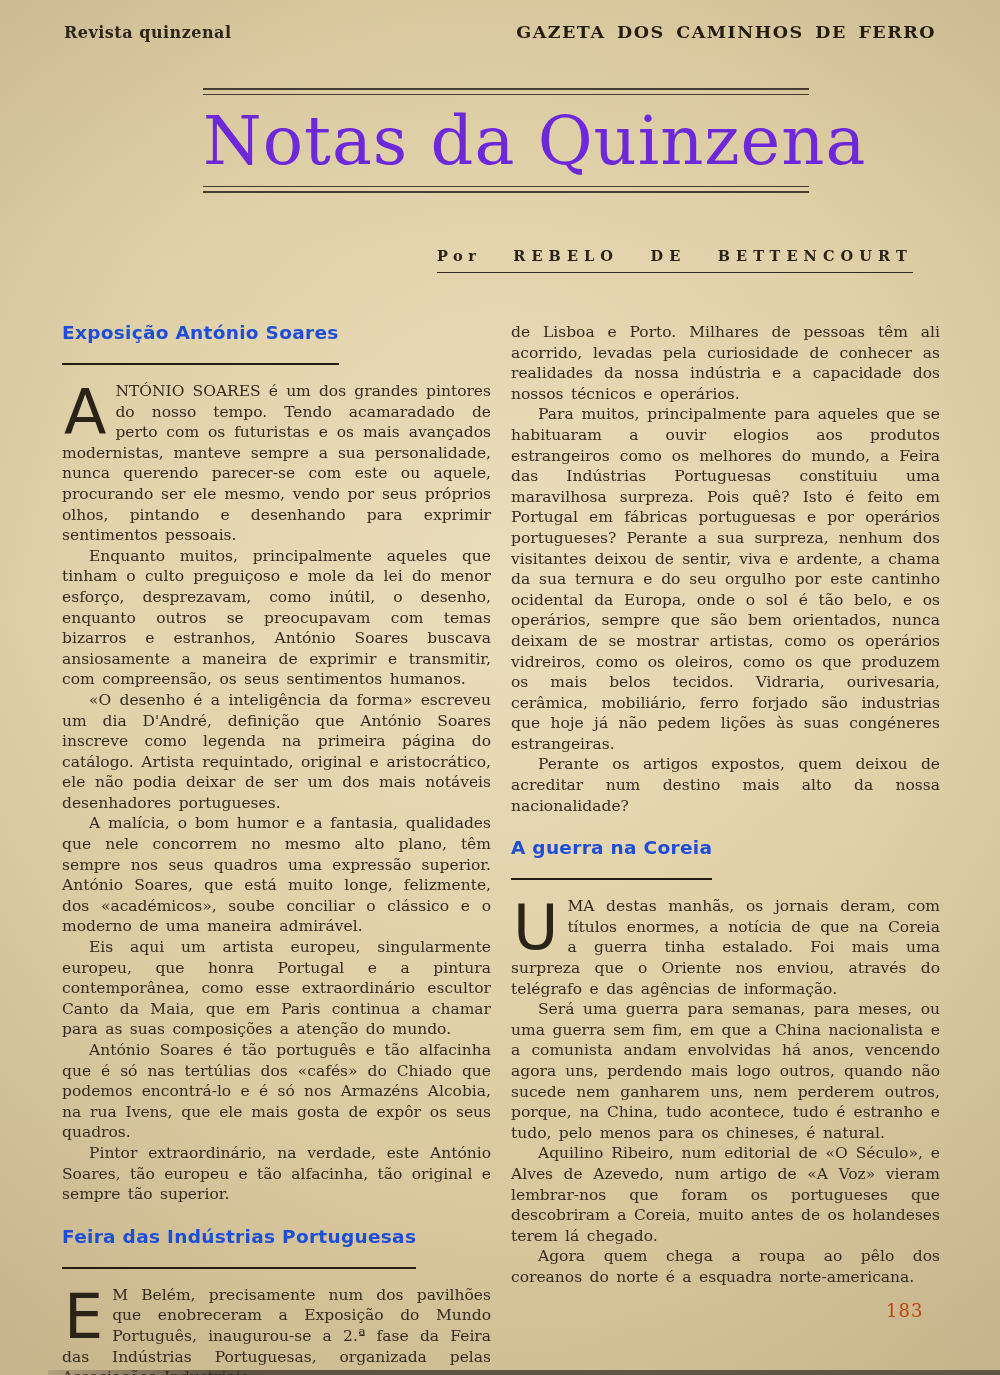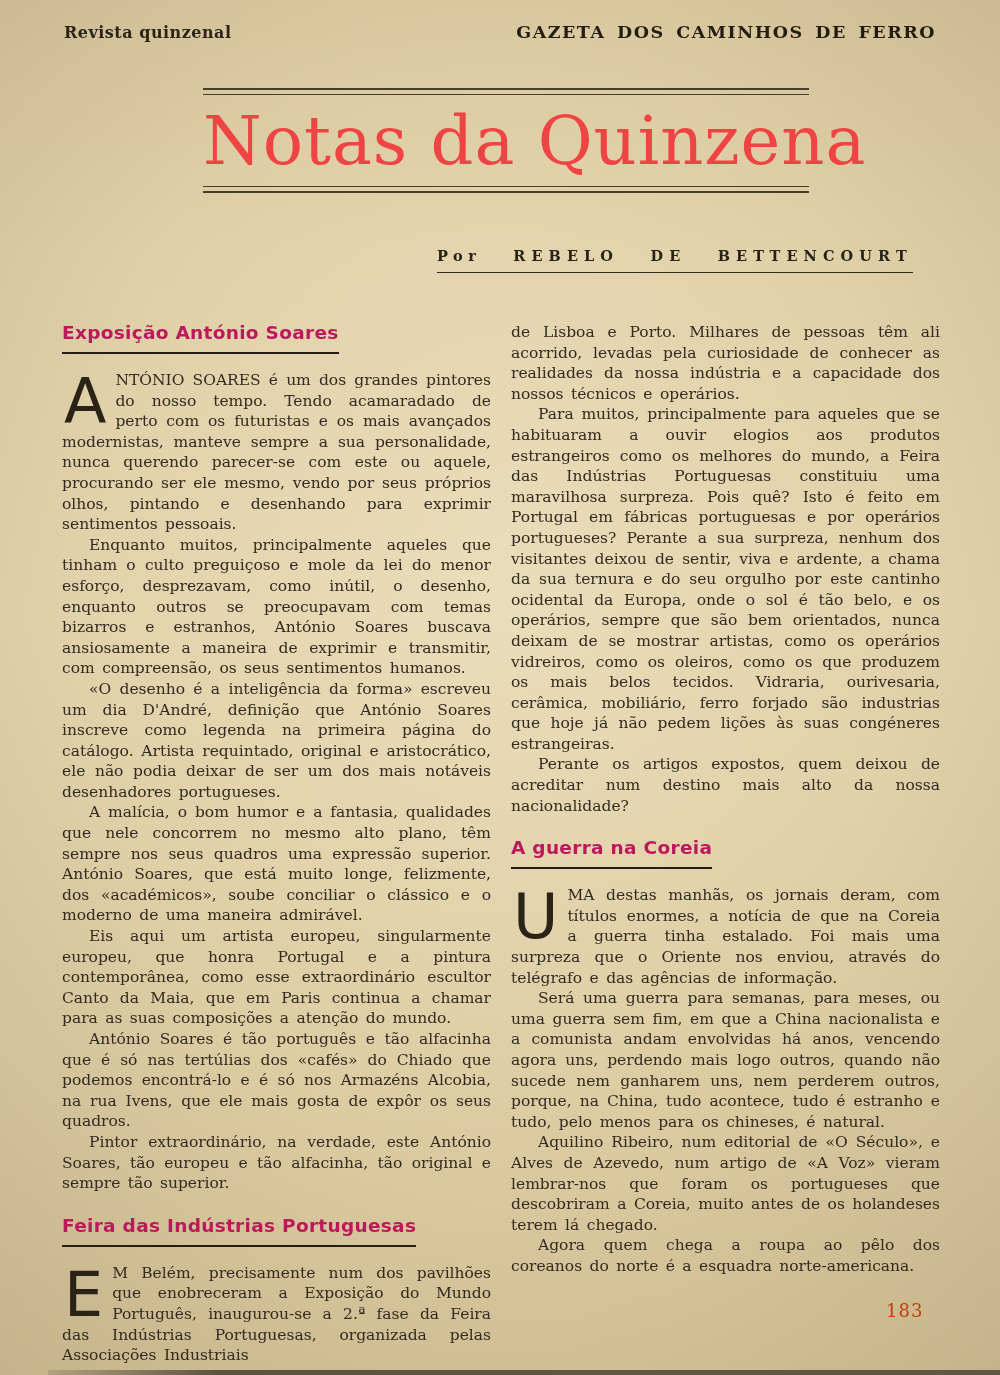--- a/index.html
+++ b/index.html
@@ -12,34 +12,34 @@
   .vignette{position:absolute;inset:0;pointer-events:none;
     background:radial-gradient(ellipse at 50% 42%, rgba(255,248,225,0.25) 0%, rgba(0,0,0,0) 55%, rgba(94,78,52,0.14) 100%);}
   .scan-edge-bottom{position:absolute;left:48px;right:0;bottom:0;height:5px;
     background:linear-gradient(90deg, rgba(60,52,40,0.15), rgba(52,46,38,0.75) 18%, rgba(40,36,30,0.65));}
   .header{position:absolute;top:22px;left:64px;right:64px;display:flex;justify-content:space-between;align-items:baseline;}
   .header-left{font-weight:bold;font-size:16px;letter-spacing:0.5px;color:#2c2419;}
   .header-right{font-weight:bold;font-size:17.5px;letter-spacing:1.5px;word-spacing:4px;color:#241d12;text-align:center;}
   .title-block{position:absolute;top:88px;left:203px;width:606px;text-align:center;}
   .rule-double{height:4px;border-top:2px solid #473d2f;border-bottom:1px solid #473d2f;}
   .rule-double.bottom{border-top-width:1px;border-bottom-width:2px;}
-  .main-title{font-size:67px;line-height:90px;margin:1px 0 0 0;font-weight:400;color:#ef4444;
+  .main-title{font-size:67px;line-height:90px;margin:1px 0 0 0;font-weight:400;color:#6d28d9;
     letter-spacing:1px;white-space:nowrap;}
   .byline{position:absolute;top:247px;left:437px;border-bottom:1.5px solid #332b20;padding-bottom:8px;
     font-weight:bold;font-size:14.5px;color:#2a2317;white-space:nowrap;}
   .byline .por{letter-spacing:0.38em;margin-right:2.2em;}
   .byline .name{letter-spacing:0.42em;word-spacing:1.4em;}
   .columns{position:absolute;top:322px;left:62px;display:flex;gap:20px;}
   .col{width:429px;}
   .col p{margin:0;text-align:justify;font-size:15.5px;line-height:20.6px;word-spacing:2.5px;
     hyphens:none;color:#332b21;}
   .col p.indent{text-indent:27px;}
   h2.section-heading{
-    font-family:"DejaVu Sans", sans-serif;font-weight:700;font-size:18.5px;color:#be185d;
-    margin:0 0 16px 0;letter-spacing:0.3px;display:table;border-bottom:2.5px solid #241d12;padding-bottom:9px;
+    font-family:"DejaVu Sans", sans-serif;font-weight:700;font-size:18.5px;color:#1d4ed8;
+    margin:0 0 16px 0;letter-spacing:0.3px;display:table;border-bottom:2.5px solid #241d12;padding-bottom:20px;
   }
   h2.mt{margin-top:21px;}
   .dropcap{float:left;font-family:"DejaVu Sans", sans-serif;font-weight:400;
     font-size:62px;line-height:56px;padding:4px 9px 0 2px;color:#2a2418;}
   .pagenum{position:absolute;top:1300px;left:886px;font-size:18px;color:#c2410c;letter-spacing:1px;}
 </style>
 </head>
 <body>
 
 <div class="vignette"></div>

